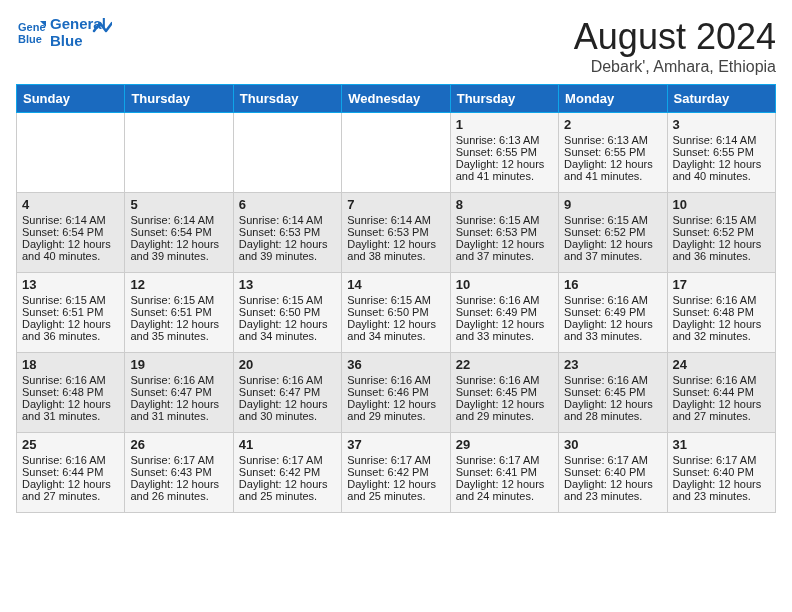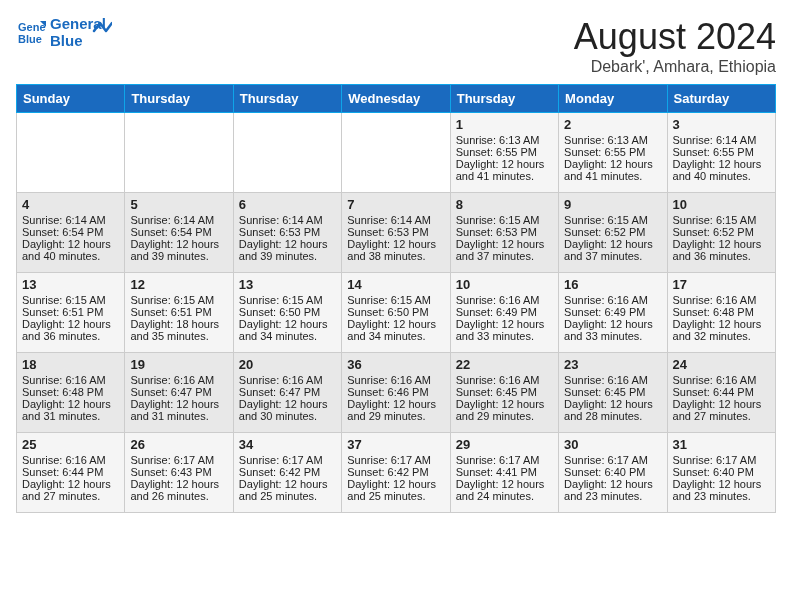--- a/index.html
+++ b/index.html
@@ -189,21 +189,21 @@
         <td>
           <span class="day-num">13</span>
           <div>Sunrise: 6:15 AM</div>
           <div>Sunset: 6:51 PM</div>
           <div>Daylight: 12 hours and 36 minutes.</div>
         </td>
         <td>
           <span class="day-num">12</span>
           <div>Sunrise: 6:15 AM</div>
           <div>Sunset: 6:51 PM</div>
-          <div>Daylight: 18 hours and 35 minutes.</div>
+          <div>Daylight: 12 hours and 35 minutes.</div>
         </td>
         <td>
           <span class="day-num">13</span>
           <div>Sunrise: 6:15 AM</div>
           <div>Sunset: 6:50 PM</div>
           <div>Daylight: 12 hours and 34 minutes.</div>
         </td>
         <td>
           <span class="day-num">14</span>
           <div>Sunrise: 6:15 AM</div>
@@ -280,35 +280,35 @@
           <div>Sunset: 6:44 PM</div>
           <div>Daylight: 12 hours and 27 minutes.</div>
         </td>
         <td>
           <span class="day-num">26</span>
           <div>Sunrise: 6:17 AM</div>
           <div>Sunset: 6:43 PM</div>
           <div>Daylight: 12 hours and 26 minutes.</div>
         </td>
         <td>
-          <span class="day-num">34</span>
+          <span class="day-num">41</span>
           <div>Sunrise: 6:17 AM</div>
           <div>Sunset: 6:42 PM</div>
           <div>Daylight: 12 hours and 25 minutes.</div>
         </td>
         <td>
           <span class="day-num">37</span>
           <div>Sunrise: 6:17 AM</div>
           <div>Sunset: 6:42 PM</div>
           <div>Daylight: 12 hours and 25 minutes.</div>
         </td>
         <td>
           <span class="day-num">29</span>
           <div>Sunrise: 6:17 AM</div>
-          <div>Sunset: 4:41 PM</div>
+          <div>Sunset: 6:41 PM</div>
           <div>Daylight: 12 hours and 24 minutes.</div>
         </td>
         <td>
           <span class="day-num">30</span>
           <div>Sunrise: 6:17 AM</div>
           <div>Sunset: 6:40 PM</div>
           <div>Daylight: 12 hours and 23 minutes.</div>
         </td>
         <td>
           <span class="day-num">31</span>

